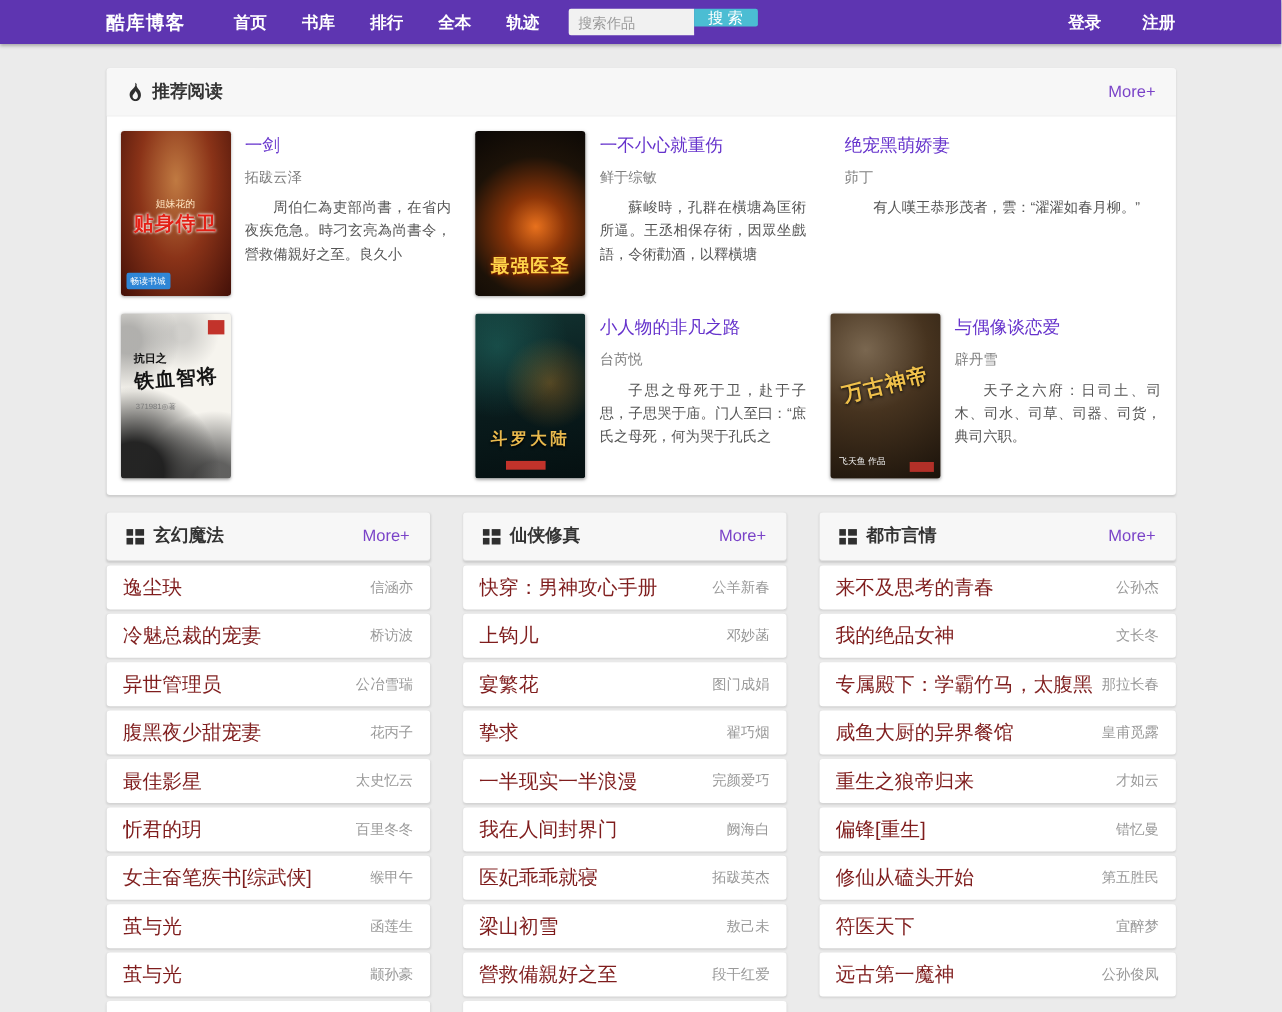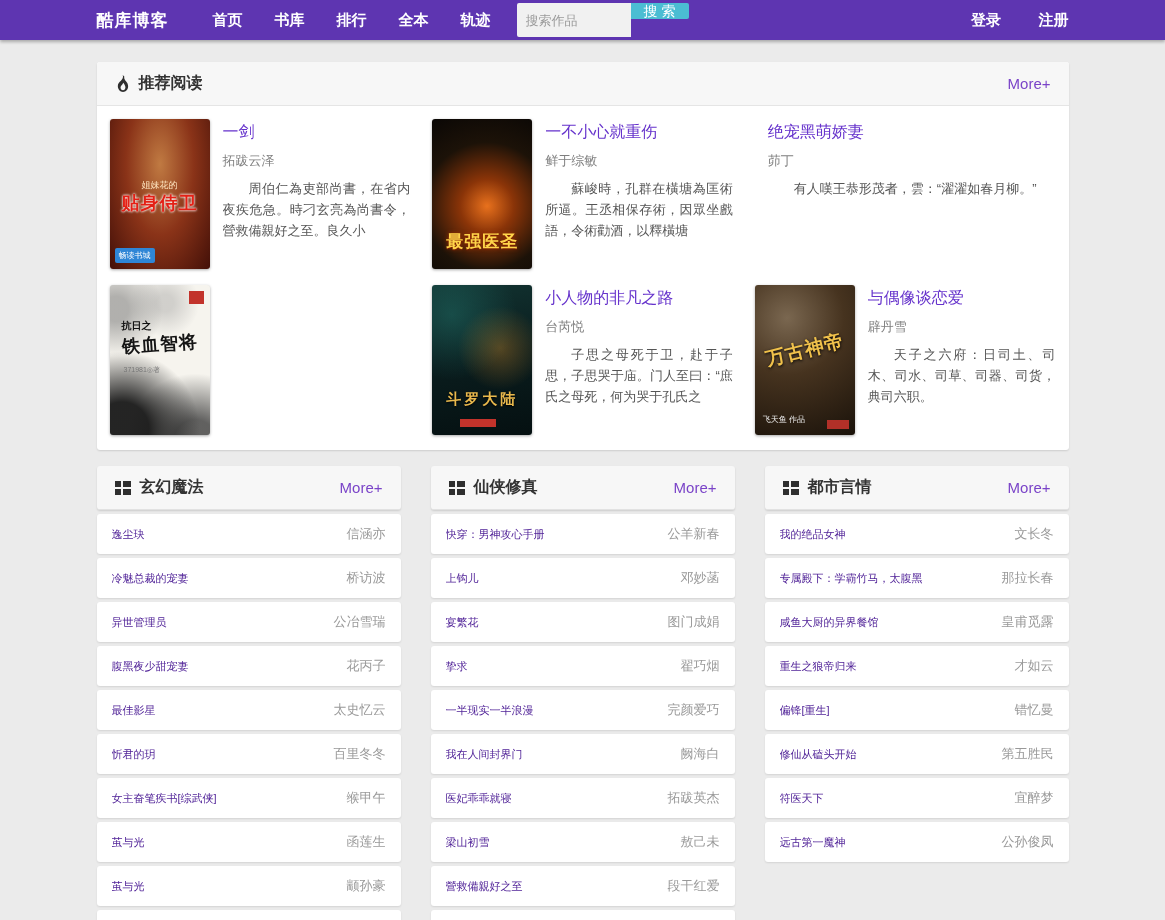--- a/index.html
+++ b/index.html
@@ -12,21 +12,21 @@
   .container { width: 972px; margin: 0 auto; }
 
   
   .topbar { height: 40px; background: #5e35b1; box-shadow: 0 2px 3px rgba(0,0,0,.28); }
   .topbar-inner { display: flex; align-items: center; height: 100%; }
   .logo { color: #fff; font-size: 17px; font-weight: bold; letter-spacing: 1px; margin-right: 28px; cursor: pointer; }
   .nav { display: flex; }
   .nav a { color: #fff; font-size: 15px; font-weight: bold; margin: 4px 16px; }
   .searchbox { display: flex; margin-left: 10px; }
   .searchbox input {
-    width: 114px; height: 34px; border: 0; outline: none;
+    width: 114px; height: 24px; border: 0; outline: none;
     background: #f1f1f1; padding: 0 9px; font-size: 13px; color: #333;
     border-radius: 2px 0 0 2px; font-family: inherit;
   }
   .searchbox input::placeholder { color: #9a9a9a; }
   .searchbox button {
     height: 16px; width: 58px; border: 0; background: #4bbdd3; color: #fff;
     font-size: 14px; border-radius: 0 2px 2px 0; cursor: pointer; font-family: inherit;
   }
   .auth { margin-left: auto; }
   .auth a { color: #fff; font-size: 15px; font-weight: bold; margin-left: 33px; }
@@ -100,21 +100,21 @@
   .c5::after { content: ""; position: absolute; bottom: 6px; right: 6px; width: 22px; height: 9px; background: #c2332b; opacity: .9; }
 
   
   .cols { display: grid; grid-template-columns: repeat(3, 1fr); gap: 30px; margin-top: 16px; }
   .col-head { border-radius: 3px; margin-bottom: 4px; box-shadow: 0 1px 2px rgba(0,0,0,.13); border-bottom: 1px solid #e2e2e2; }
   .rows { list-style: none; }
   .row {
     background: #fff; height: 40px; margin-bottom: 4px; border-radius: 3px;
     box-shadow: 0 1px 2px rgba(0,0,0,.10); display: flex; align-items: center; padding: 0 15px;
   }
-  .row a { color: #4c1d95; font-size: 11px; white-space: nowrap; overflow: hidden; text-overflow: ellipsis; }
+  .row a { color: #7f1d1d; font-size: 18px; white-space: nowrap; overflow: hidden; text-overflow: ellipsis; }
   .row .r-author { margin-left: auto; color: #999; font-size: 13px; white-space: nowrap; padding-left: 8px; }
 
   
   .flame-icon { display: inline-flex; width: 15px; height: 17px; }
   .grid-icon {
     display: inline-block; width: 16px; height: 14px;
     background:
       linear-gradient(#2f2f2f,#2f2f2f) 0 0 / 6px 6px no-repeat,
       linear-gradient(#2f2f2f,#2f2f2f) 8px 0 / 8px 6px no-repeat,
       linear-gradient(#2f2f2f,#2f2f2f) 0 8px / 6px 6px no-repeat,
@@ -330,20 +330,24 @@
     </section>
 
     <section>
       <div class="card-head col-head">
         <span class="grid-icon"></span>
         <span class="head-title">都市言情</span>
         <a class="more">More+</a>
       </div>
       <ul class="rows">
         <li class="row">
+            <a>来不及思考的青春</a>
+            <span class="r-author">公孙杰</span>
+          </li>
+        <li class="row">
             <a>我的绝品女神</a>
             <span class="r-author">文长冬</span>
           </li>
         <li class="row">
             <a>专属殿下：学霸竹马，太腹黑</a>
             <span class="r-author">那拉长春</span>
           </li>
         <li class="row">
             <a>咸鱼大厨的异界餐馆</a>
             <span class="r-author">皇甫觅露</span>

